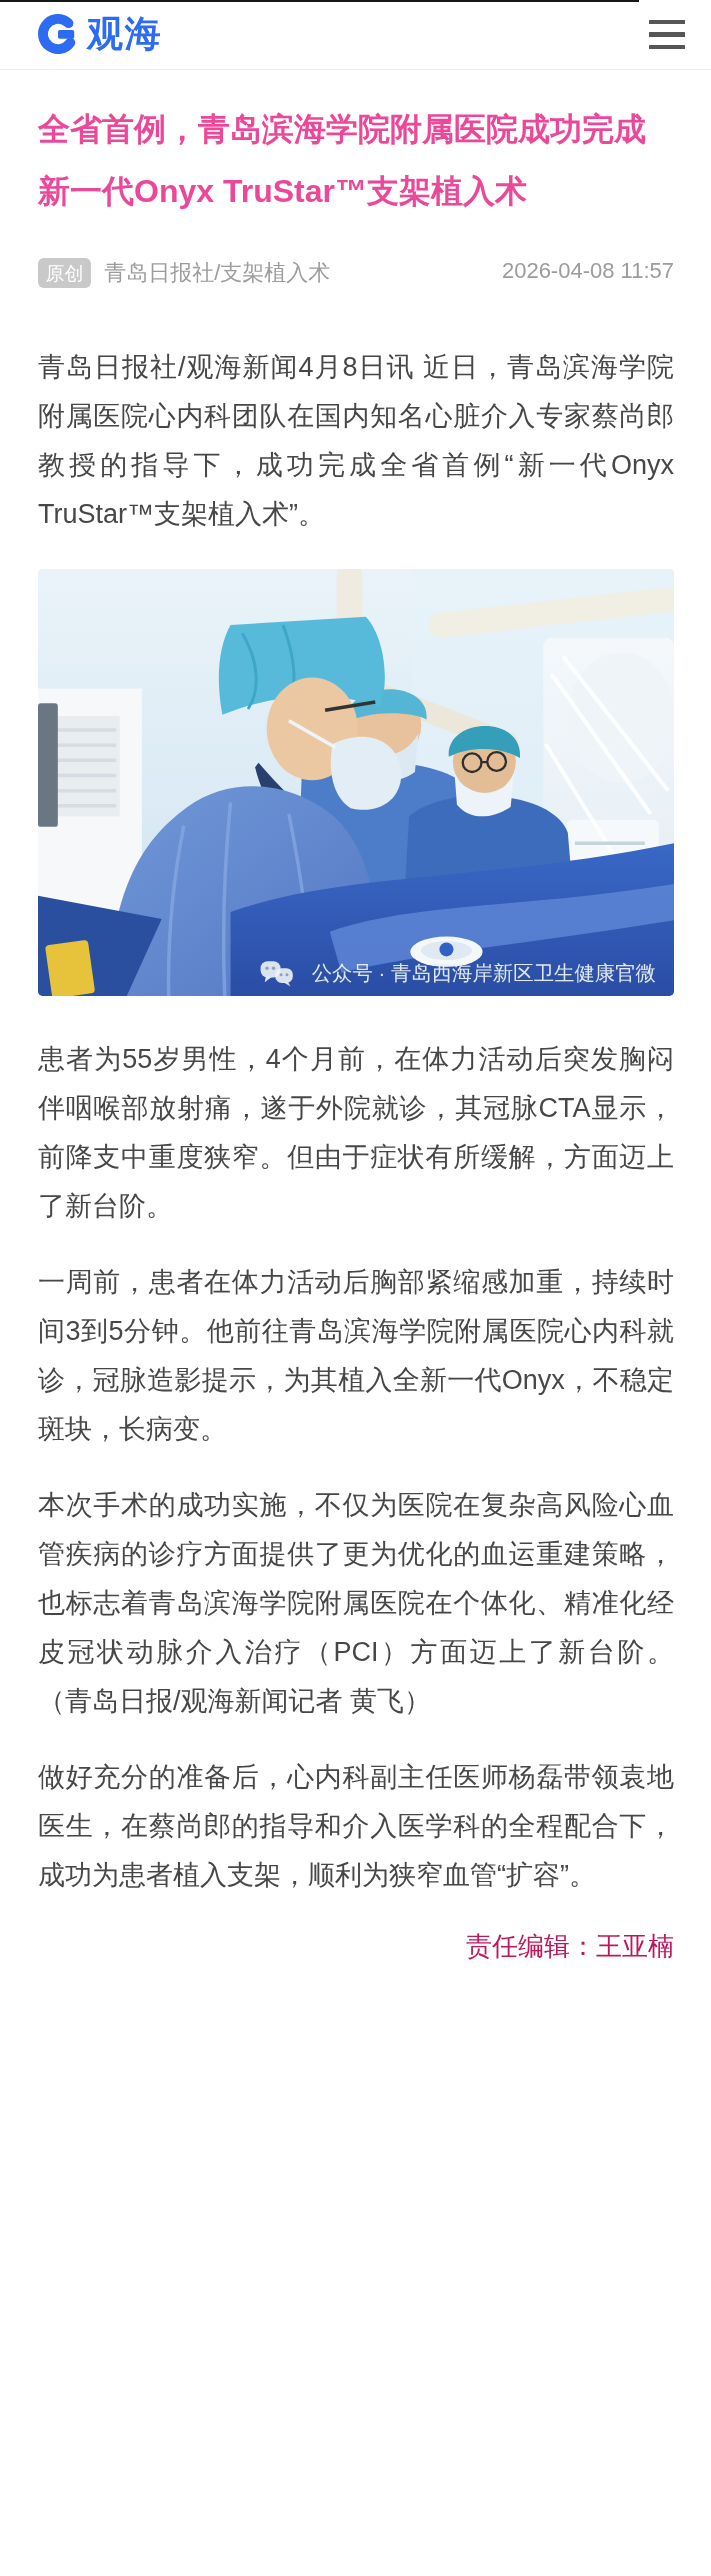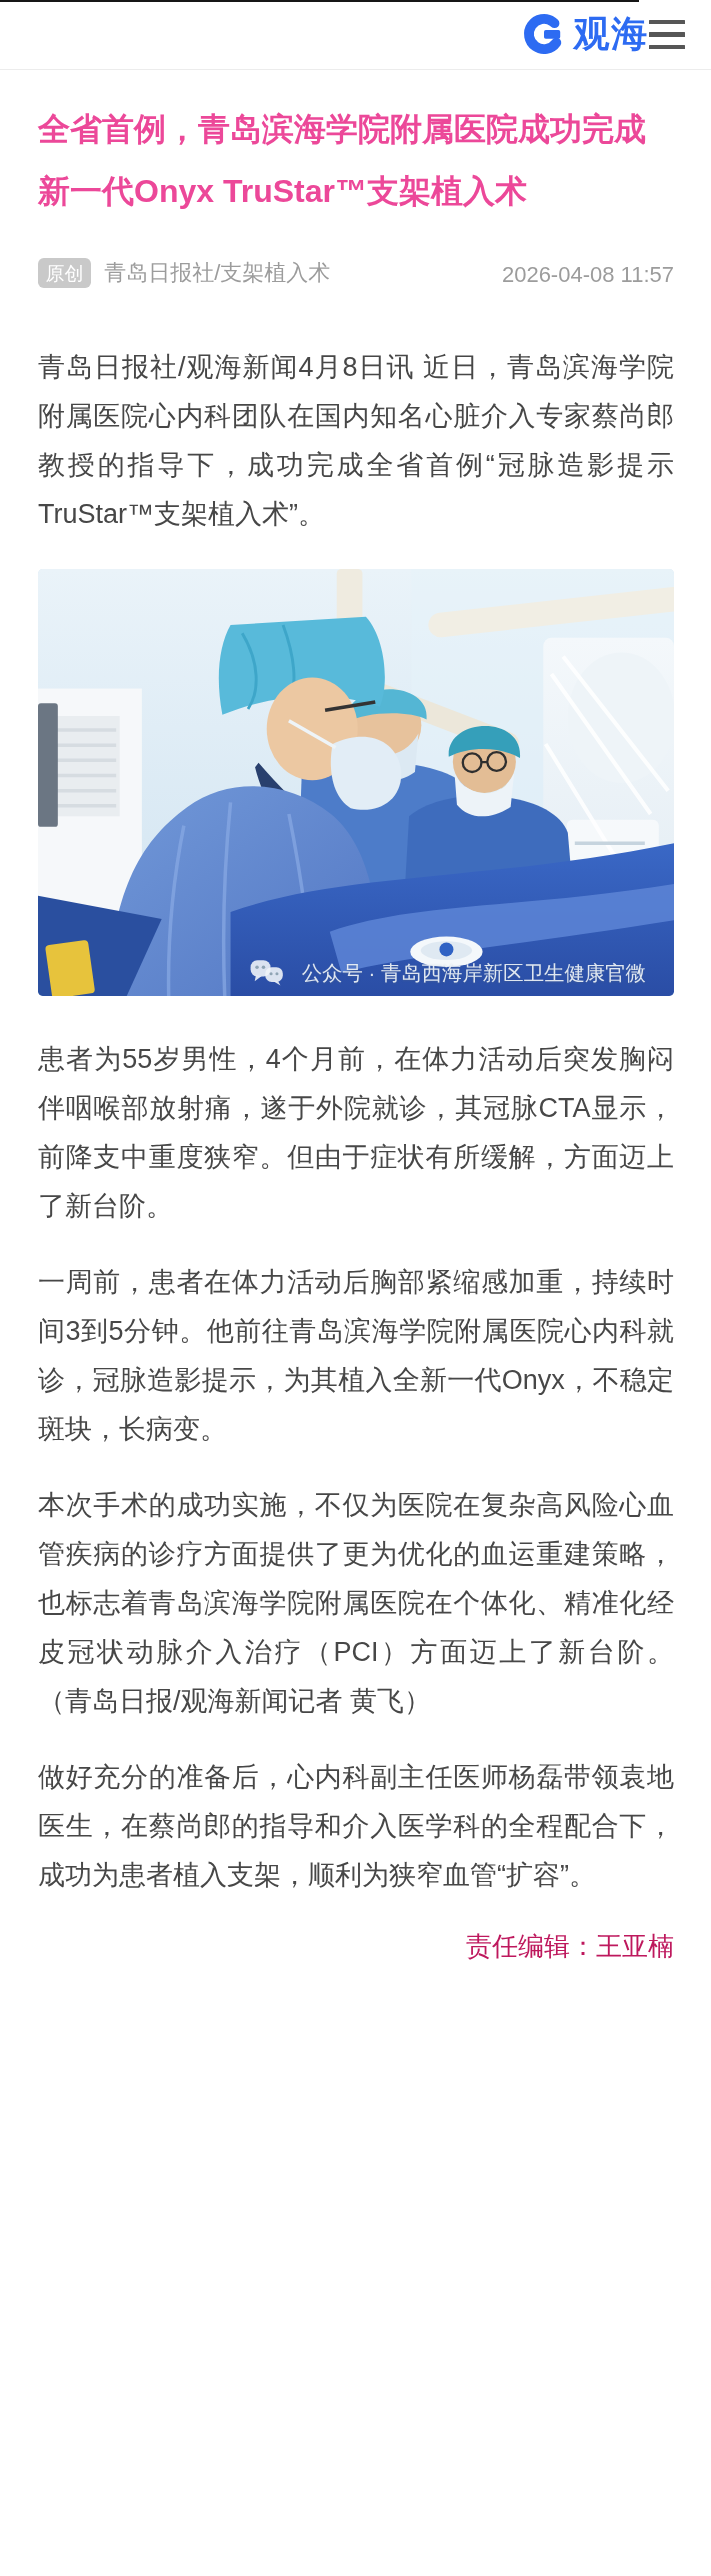--- a/index.html
+++ b/index.html
@@ -4,44 +4,44 @@
 <style>
   * { margin:0; padding:0; box-sizing:border-box; }
   html,body { width:712px; background:#ffffff; }
   body { height:2576px; overflow:hidden; position:relative;
          font-family:"Liberation Sans","DejaVu Sans",sans-serif; color:#474747; }
 
   .topline { position:absolute; top:0; left:0; width:639px; height:1.8px; background:#161616; }
 
   
   header { height:70px; border-bottom:1.2px solid #ececec; background:#fff;
-           display:flex; align-items:center; justify-content:flex-end;
+           display:flex; align-items:center; justify-content:space-between;
            padding:0 27px 0 36px; }
   .logo { display:flex; align-items:center; gap:7px; cursor:pointer; }
   .logo-text { font-size:36px; font-weight:700; color:#2d6bf2; letter-spacing:1.8px; }
   .menu-btn { width:36px; display:flex; flex-direction:column; gap:8.8px; cursor:pointer; padding:2.3px 0; }
   .menu-btn span { display:block; width:36px; height:4.1px; background:#565656; border-radius:0.6px; }
 
   
   main { padding:0 38px 23px; }
   h1.title { margin-top:28px; font-size:32px; line-height:1.95; font-weight:700; color:#ec4899; }
-  .byline { margin-top:35px; display:flex; align-items:flex-end; font-size:22px; color:#9c9c9c; }
+  .byline { margin-top:35px; display:flex; align-items:flex-start; font-size:22px; color:#9c9c9c; }
   .badge { background:#c9c9c9; color:#ffffff; font-size:19px; line-height:1;
            padding:5.8px 7.6px; border-radius:5.8px; margin-right:13px; flex:0 0 auto; }
   .byline .date { margin-left:auto; }
 
   article p { font-size:27px; line-height:49px; color:#474747; margin-top:27px; text-align:justify; }
   article p.first { margin-top:55px; }
   article p.after-photo { margin-top:39px; }
 
   
   .photo { margin-top:30px; position:relative; width:636px; height:427px;
            border-radius:4.7px; overflow:hidden; background:#d8e8f3; cursor:pointer; }
   .photo > svg { display:block; width:100%; height:100%; }
-  .watermark { position:absolute; right:28px; bottom:9.3px; display:flex; gap:18px;
+  .watermark { position:absolute; right:18px; bottom:9.3px; display:flex; align-items:center; gap:18px;
                font-size:20.4px; color:rgba(238,243,247,0.92);
                text-shadow:0 0.6px 1.8px rgba(90,110,130,0.35); }
 
   .editor { margin-top:29px; text-align:right; font-size:26px; color:#be185d; }
 </style>
 </head>
 <body>
 
 <div class="topline"></div>
 
@@ -66,21 +66,21 @@
   <article>
 
     <h1 class="title">全省首例，青岛滨海学院附属医院成功完成新一代Onyx TruStar™支架植入术</h1>
 
     <div class="byline">
       <span class="badge">原创</span>
       <span class="source">青岛日报社/支架植入术</span>
       <span class="date">2026-04-08 11:57</span>
     </div>
 
-    <p class="first">青岛日报社/观海新闻4月8日讯 近日，青岛滨海学院附属医院心内科团队在国内知名心脏介入专家蔡尚郎教授的指导下，成功完成全省首例“冠脉造影提示 TruStar™支架植入术”。</p>
+    <p class="first">青岛日报社/观海新闻4月8日讯 近日，青岛滨海学院附属医院心内科团队在国内知名心脏介入专家蔡尚郎教授的指导下，成功完成全省首例“新一代Onyx TruStar™支架植入术”。</p>
 
     <figure class="photo">
       <svg viewBox="0 0 1090 732" preserveAspectRatio="xMidYMid slice">
         <defs>
           <linearGradient id="wall" x1="0" y1="0" x2="0" y2="1">
             <stop offset="0" stop-color="#eaf3f9"></stop>
               <stop offset="1" stop-color="#cfe3f1"></stop>
           </linearGradient>
           <linearGradient id="drape" x1="0" y1="0" x2="0" y2="1">
             <stop offset="0" stop-color="#3a68c6"></stop>

